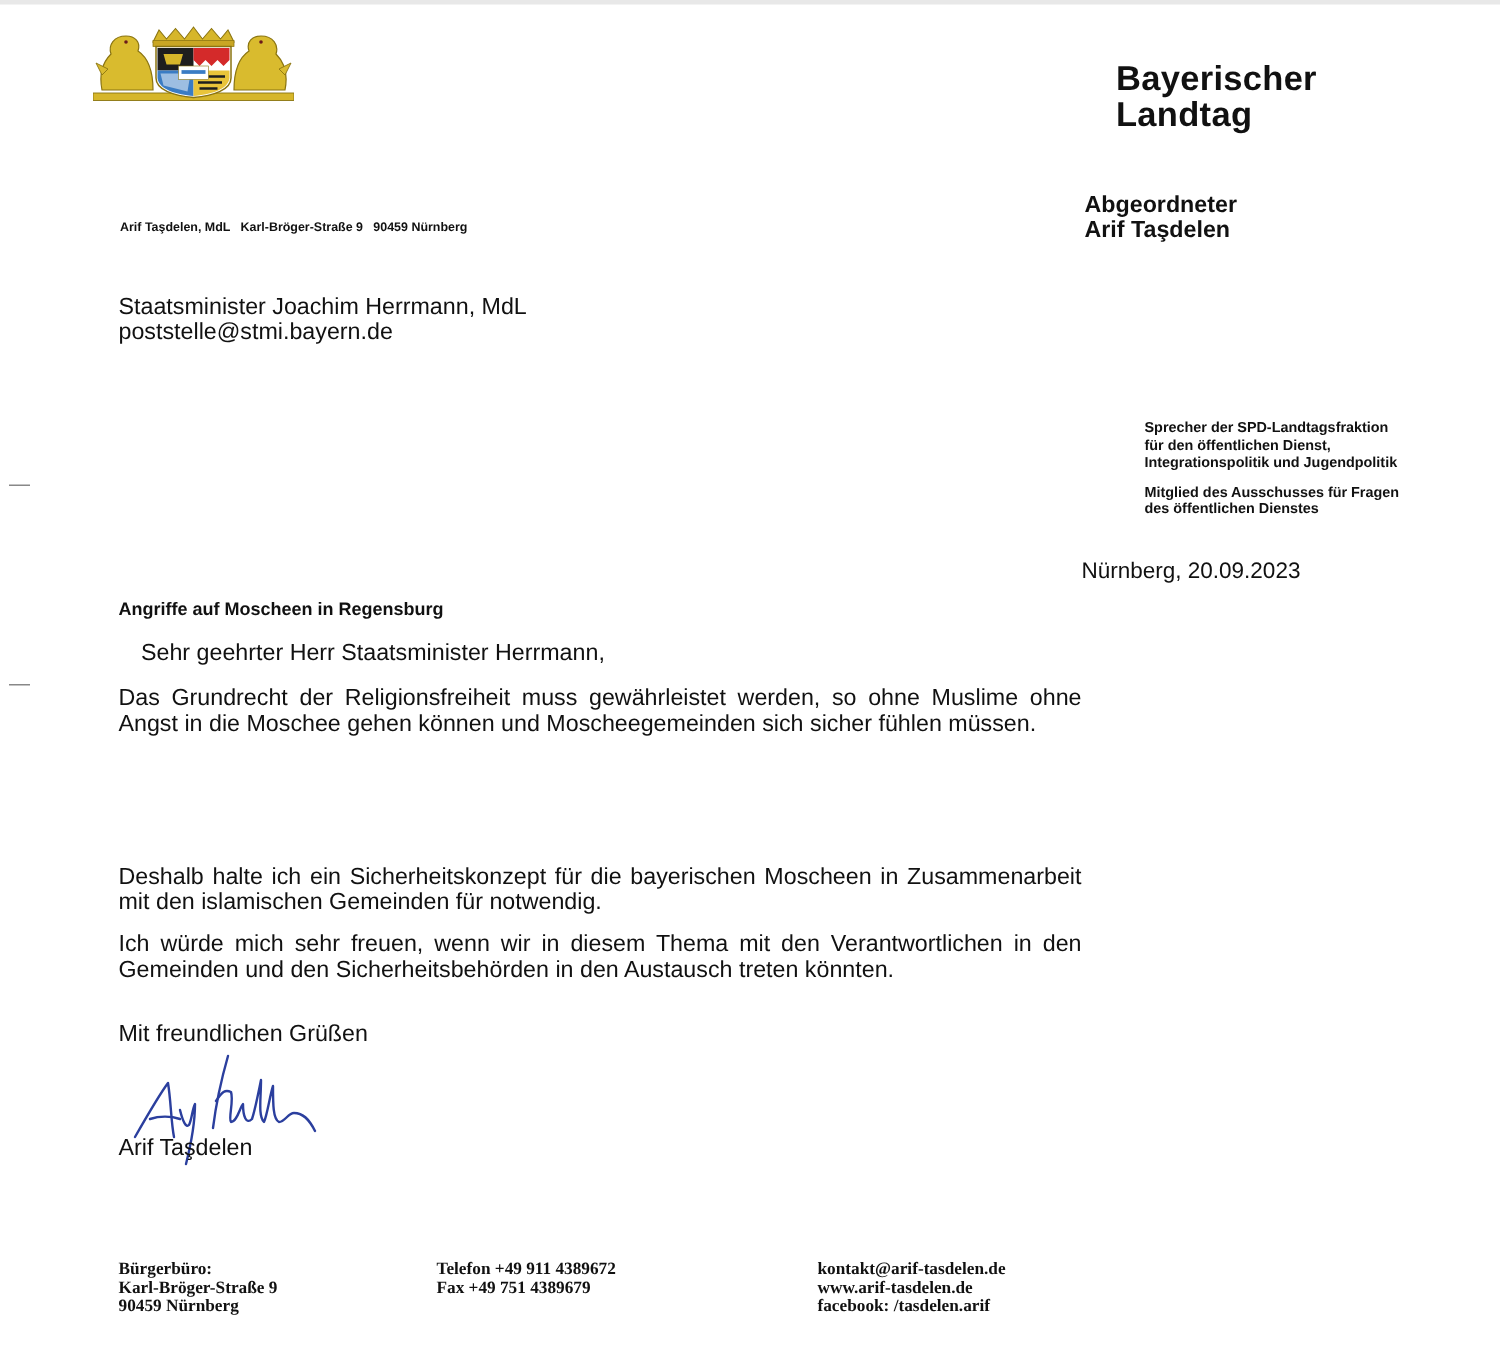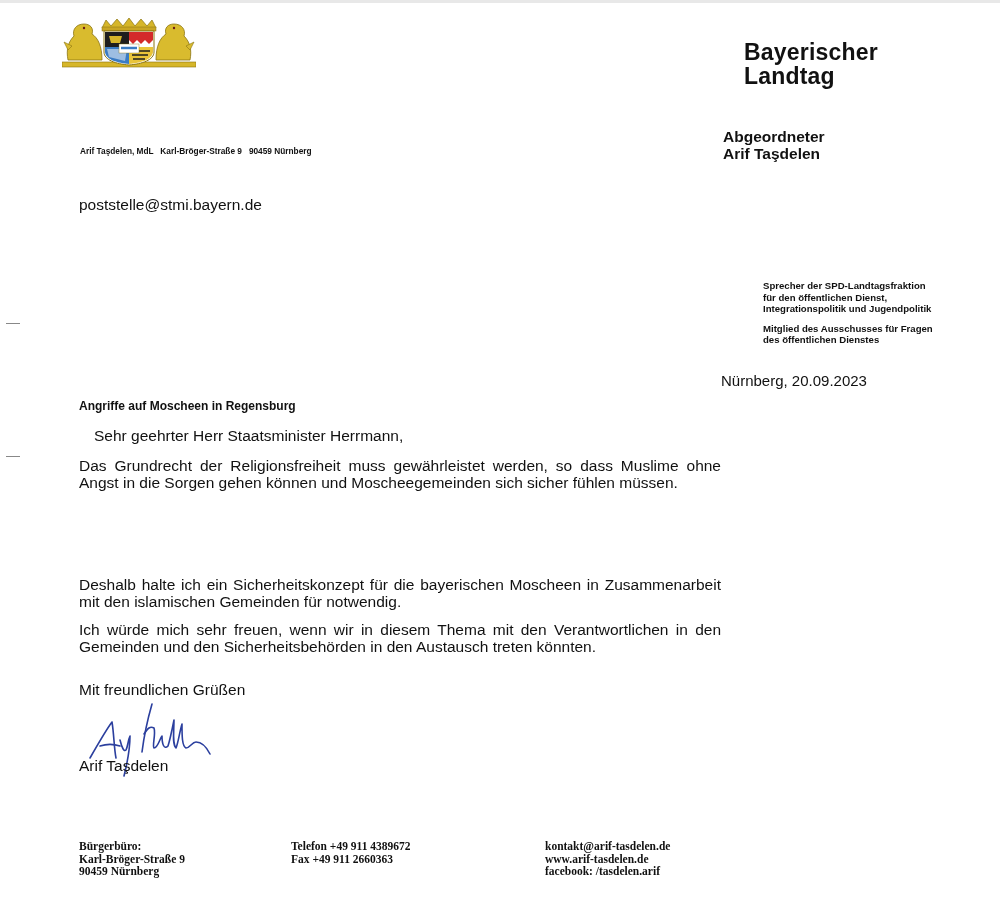--- a/index.html
+++ b/index.html
@@ -88,20 +88,21 @@
 </div>
 
 <div class="abs mdl">
   <div>Abgeordneter</div>
   <div>Arif Taşdelen</div>
 </div>
 
 <div class="abs sender">Arif Taşdelen, MdL   Karl-Bröger-Straße 9   90459 Nürnberg</div>
 
 <div class="abs recipient">
+  <div>Staatsminister Joachim Herrmann, MdL</div>
   <div>poststelle@stmi.bayern.de</div>
 </div>
 
 <div class="abs roles">
   <div class="grp">
     <div>Sprecher der SPD-Landtagsfraktion</div>
     <div>für den öffentlichen Dienst,</div>
     <div>Integrationspolitik und Jugendpolitik</div>
   </div>
   <div class="grp">
@@ -112,21 +113,21 @@
 
 <div class="abs dateline">Nürnberg, 20.09.2023</div>
 
 <div class="abs fold" style="top:323px"></div>
 <div class="abs fold" style="top:456px"></div>
 
 <div class="abs subject">Angriffe auf Moscheen in Regensburg</div>
 <div class="abs salutation">Sehr geehrter Herr Staatsminister Herrmann,</div>
 
 <div class="abs body p1">
-  <p>Das Grundrecht der Religionsfreiheit muss gewährleistet werden, so dass Muslime ohne Angst in die Sorgen gehen können und Moscheegemeinden sich sicher fühlen müssen.</p>
+  <p>Das Grundrecht der Religionsfreiheit muss gewährleistet werden, so ohne Muslime ohne Angst in die Moschee gehen können und Moscheegemeinden sich sicher fühlen müssen.</p>
 </div>
 <div class="abs body p3">
   <p>Deshalb halte ich ein Sicherheitskonzept für die bayerischen Moscheen in Zusammenarbeit mit den islamischen Gemeinden für notwendig.</p>
 </div>
 <div class="abs body p4">
   <p>Ich würde mich sehr freuen, wenn wir in diesem Thema mit den Verantwortlichen in den Gemeinden und den Sicherheitsbehörden in den Austausch treten könnten.</p>
 </div>
 
 <div class="abs closing">Mit freundlichen Grüßen</div>
 
@@ -141,19 +142,19 @@
 </svg>
 <div class="abs signame">Arif Taşdelen</div>
 
 <div class="abs footer f1">
   <div>Bürgerbüro:</div>
   <div>Karl-Bröger-Straße 9</div>
   <div>90459 Nürnberg</div>
 </div>
 <div class="abs footer f2">
   <div>Telefon +49 911 4389672</div>
-  <div>Fax +49 911 2660363</div>
+  <div>Fax +49 751 4389679</div>
 </div>
 <div class="abs footer f3">
   <div>kontakt@arif-tasdelen.de</div>
   <div>www.arif-tasdelen.de</div>
   <div>facebook: /tasdelen.arif</div>
 </div>
 
 </body></html>

